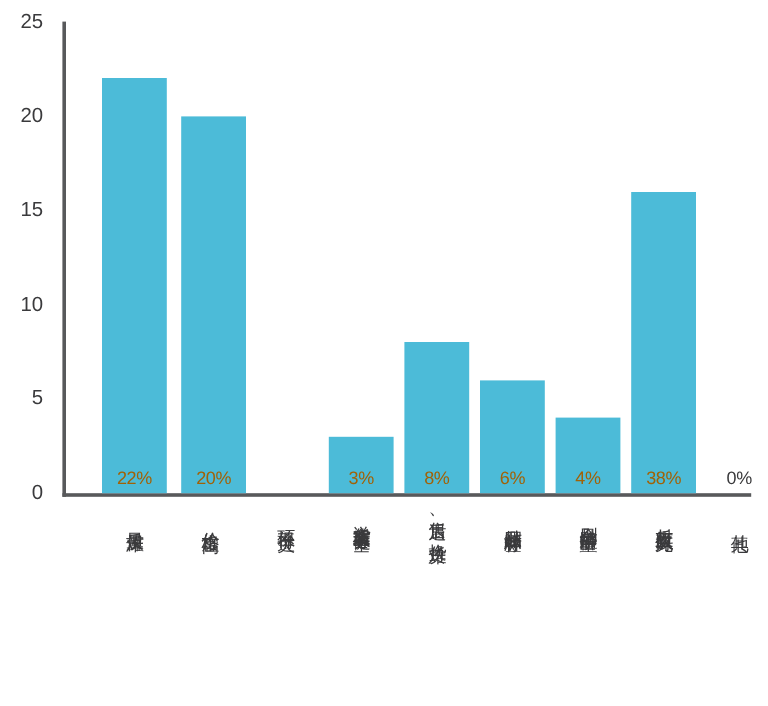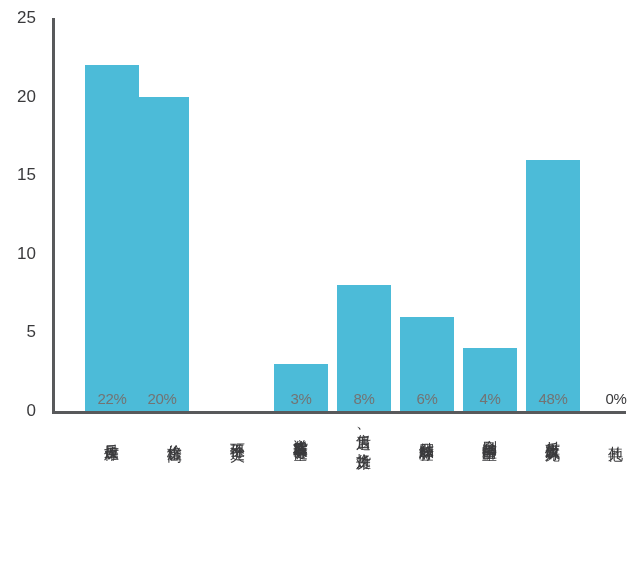--- a/index.html
+++ b/index.html
@@ -72,21 +72,21 @@
     right: 0;
     background: #4cbbd8;
   }
   .bar-label {
     position: absolute;
     bottom: 4px;
     left: 0;
     right: 0;
     text-align: center;
     font-size: 15px;
-    color: #737373;
+    color: #a16207;
     letter-spacing: -0.3px;
   }
   .bar-label.outside {
     color: #3a3a3c;
   }
   
   .cat-labels {
     position: absolute;
     left: 55px;
     top: 422px;
@@ -126,21 +126,21 @@
   </div>
 
   <div class="axis-y-line"></div>
   <div class="axis-x-line"></div>
 
   <div class="bars">
     <div class="bar-slot" style="left:30px;width:54px;">
       <div class="bar" style="height:345.8px;"></div>
       <div class="bar-label">22%</div>
     </div>
-    <div class="bar-slot" style="left:80px;width:54px;text-decoration:underline;">
+    <div class="bar-slot" style="left:96px;width:54px;text-decoration:underline;">
       <div class="bar" style="height:314.4px;"></div>
       <div class="bar-label">20%</div>
     </div>
     <div class="bar-slot" style="left:219px;width:54px;">
       <div class="bar" style="height:47.2px;"></div>
       <div class="bar-label">3%</div>
     </div>
     <div class="bar-slot" style="left:282px;width:54px;">
       <div class="bar" style="height:125.8px;"></div>
       <div class="bar-label">8%</div>
@@ -148,21 +148,21 @@
     <div class="bar-slot" style="left:345px;width:54px;">
       <div class="bar" style="height:94.3px;"></div>
       <div class="bar-label">6%</div>
     </div>
     <div class="bar-slot" style="left:408px;width:54px;">
       <div class="bar" style="height:62.9px;"></div>
       <div class="bar-label">4%</div>
     </div>
     <div class="bar-slot" style="left:471px;width:54px;">
       <div class="bar" style="height:251.5px;"></div>
-      <div class="bar-label">48%</div>
+      <div class="bar-label">38%</div>
     </div>
     <div class="bar-slot" style="left:534px;width:54px;">
       <div class="bar" style="height:0px;"></div>
       <div class="bar-label outside">0%</div>
     </div>
   </div>
 
   <div class="cat-labels">
     <div class="cat-slot" style="left:30px;width:54px;">
       <span class="cat-text">质量难保</span>

